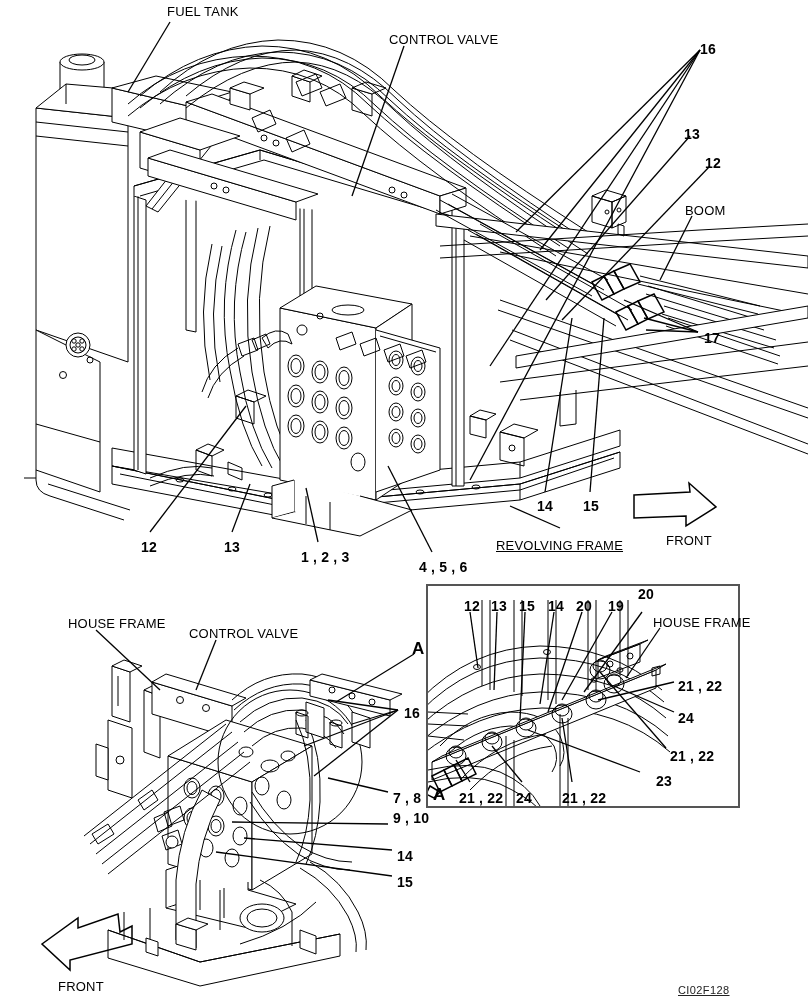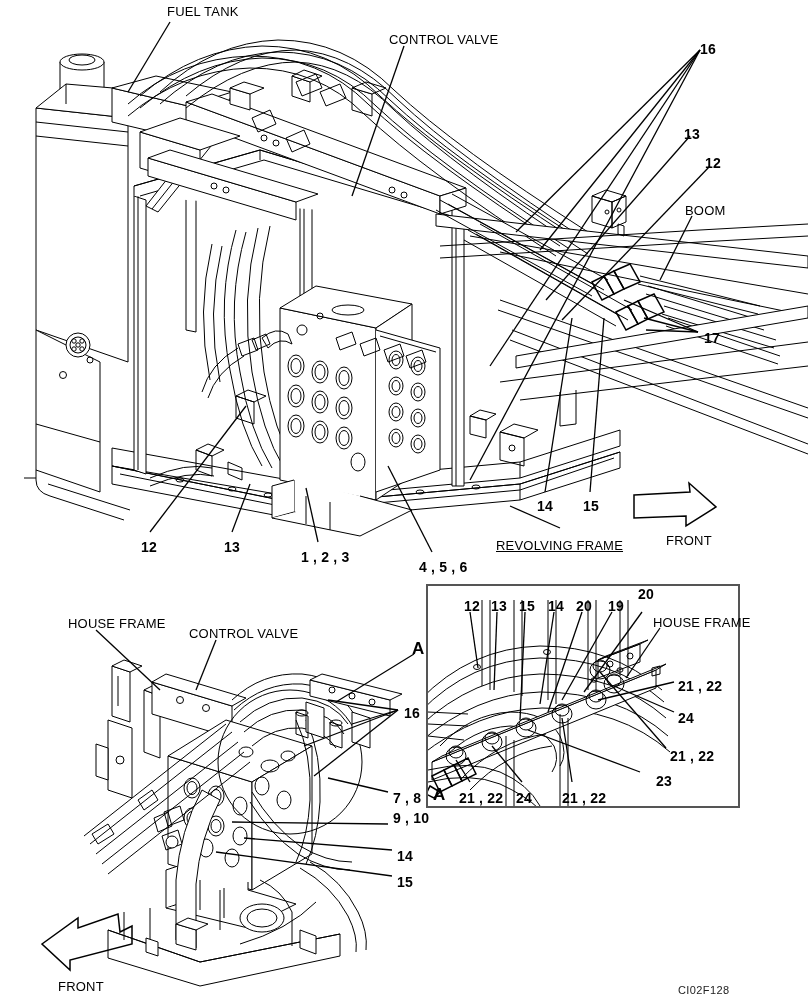--- a/index.html
+++ b/index.html
@@ -654,15 +654,15 @@
   <div class="lbl num" style="left:638px;top:586px;">20</div>
   <div class="lbl num" style="left:678px;top:678px;">21 , 22</div>
   <div class="lbl num" style="left:678px;top:710px;">24</div>
   <div class="lbl num" style="left:670px;top:748px;">21 , 22</div>
   <div class="lbl num" style="left:644px;top:773px;margin-left:12px;">23</div>
   <div class="lbl big" style="left:433px;top:785px;">A</div>
   <div class="lbl num" style="left:459px;top:790px;">21 , 22</div>
   <div class="lbl num" style="left:516px;top:790px;">24</div>
   <div class="lbl num" style="left:562px;top:790px;">21 , 22</div>
 
-  <div class="lbl code" style="left:678px;top:984px;">CI02F128</div>
+  <div class="lbl code" style="left:678px;top:984px;text-decoration:underline;">CI02F128</div>
 
 </div>
 
 </body></html>

